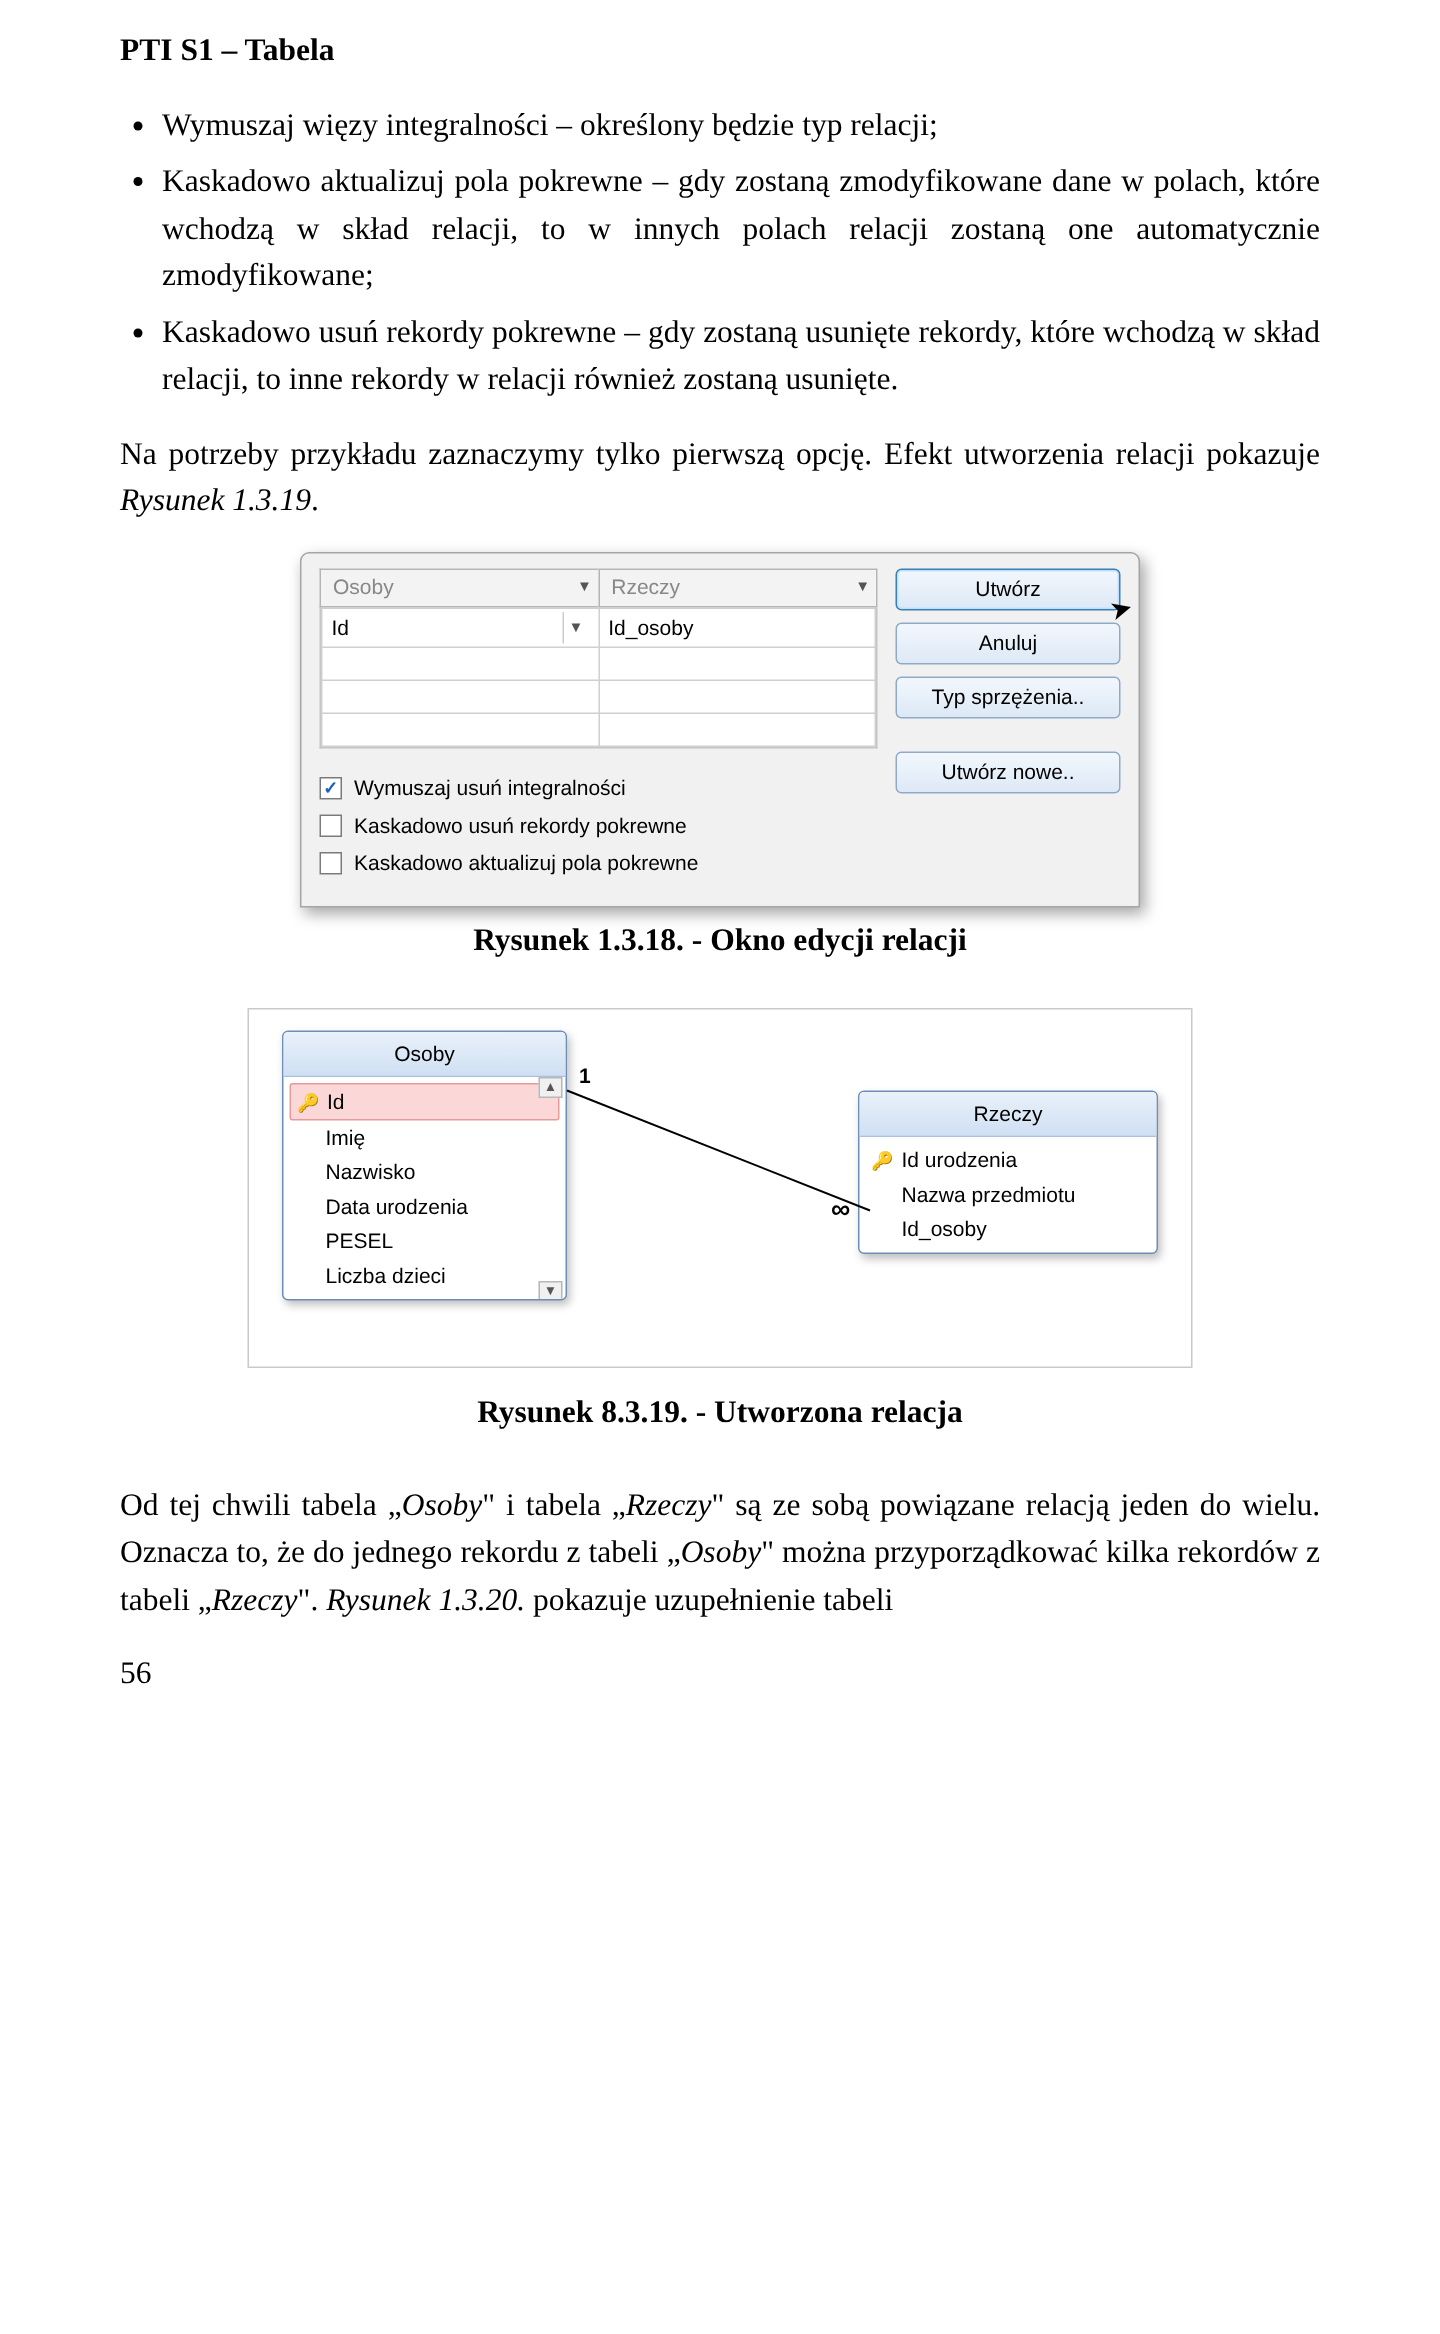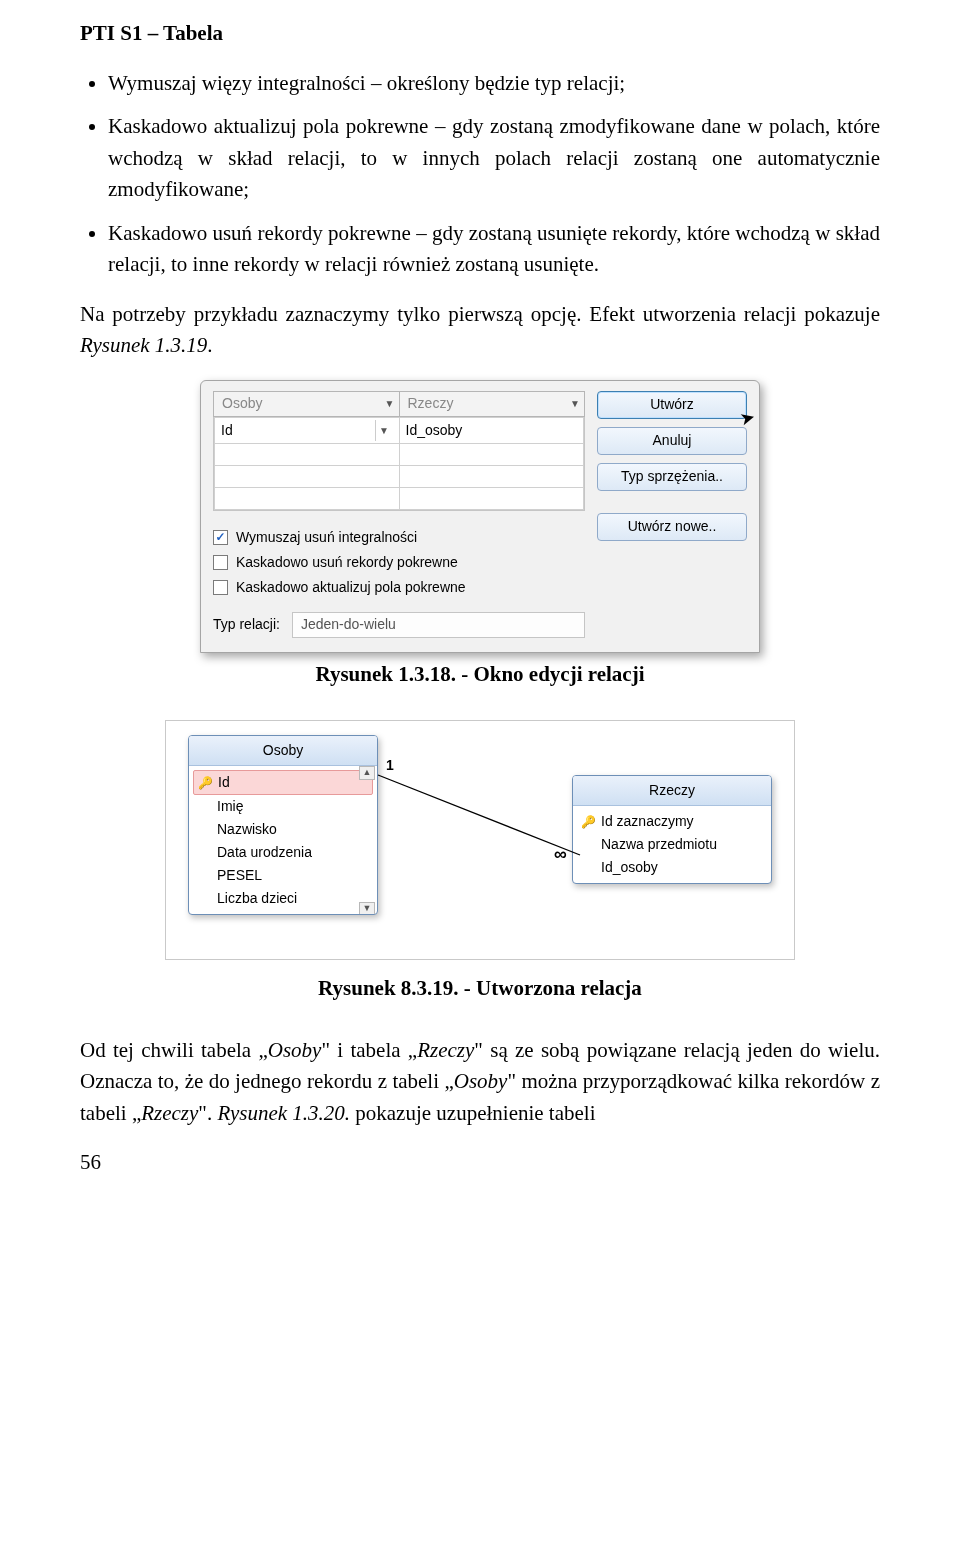--- a/index.html
+++ b/index.html
@@ -7,21 +7,21 @@
     margin: 0;
     font-family: "Times New Roman", Times, serif;
     background: #fff;
     color: #000;
     width: 960px;
     padding: 18px 80px 40px 80px;
     line-height: 1.5;
   }
   .header { font-weight: bold; font-size: 21px; margin-bottom: 18px; }
   ul.bullets { margin: 0 0 18px 28px; padding: 0; }
-  ul.bullets li { font-size: 21px; text-align: justify; margin-bottom: 6px; margin-top: 12px; }
+  ul.bullets li { font-size: 21px; text-align: justify; margin-bottom: 6px; }
   p.body-text { font-size: 21px; text-align: justify; margin: 0 0 18px 0; }
   .figure-wrap { text-align: center; margin: 10px 0 6px 0; }
   .caption { font-weight: bold; font-size: 21px; text-align: center; margin: 6px 0 30px 0; }
 
   
   .dlg {
     display: inline-block;
     border: 1px solid #a5a5a5;
     border-radius: 6px 6px 0 0;
     background: #f1f1f1;
@@ -209,24 +209,20 @@
         </div>
         <div class="chkline">
           <div class="chkbox"></div>
           <span>Kaskadowo usuń rekordy pokrewne</span>
         </div>
         <div class="chkline">
           <div class="chkbox"></div>
           <span>Kaskadowo aktualizuj pola pokrewne</span>
         </div>
 
-        <div class="reltype-row">
-          <span>Typ relacji:</span>
-          <div class="reltype-box">Jeden-do-wielu</div>
-        </div>
       </div>
       <div class="dlg-right">
         <div style="position:relative;">
           <div class="dlg-btn primary">Utwórz</div>
           <span class="cursor">➤</span>
         </div>
         <div class="dlg-btn">Anuluj</div>
         <div class="dlg-btn">Typ sprzężenia..</div>
         <div style="height:6px;"></div>
         <div class="dlg-btn">Utwórz nowe..</div>
@@ -273,21 +269,21 @@
           <div class="scroll-up">▲</div>
           <div class="scroll-down">▼</div>
         </div>
       </div>
 
       <div class="tbl-box right">
         <div class="tbl-title">Rzeczy</div>
         <div class="tbl-body">
           <div class="tbl-row">
             <span class="key">🔑</span>
-            <span>Id zaznaczymy</span>
+            <span>Id urodzenia</span>
           </div>
           <div class="tbl-row">
               <span class="key"></span>
               <span>Nazwa przedmiotu</span>
             </div>
           <div class="tbl-row">
               <span class="key"></span>
               <span>Id_osoby</span>
             </div>
         </div>

